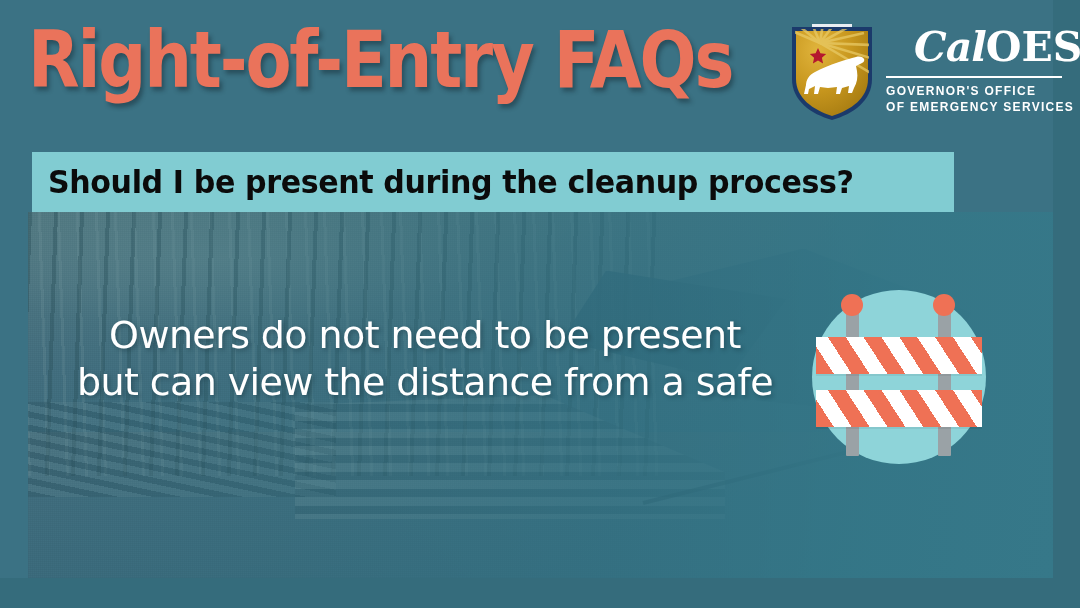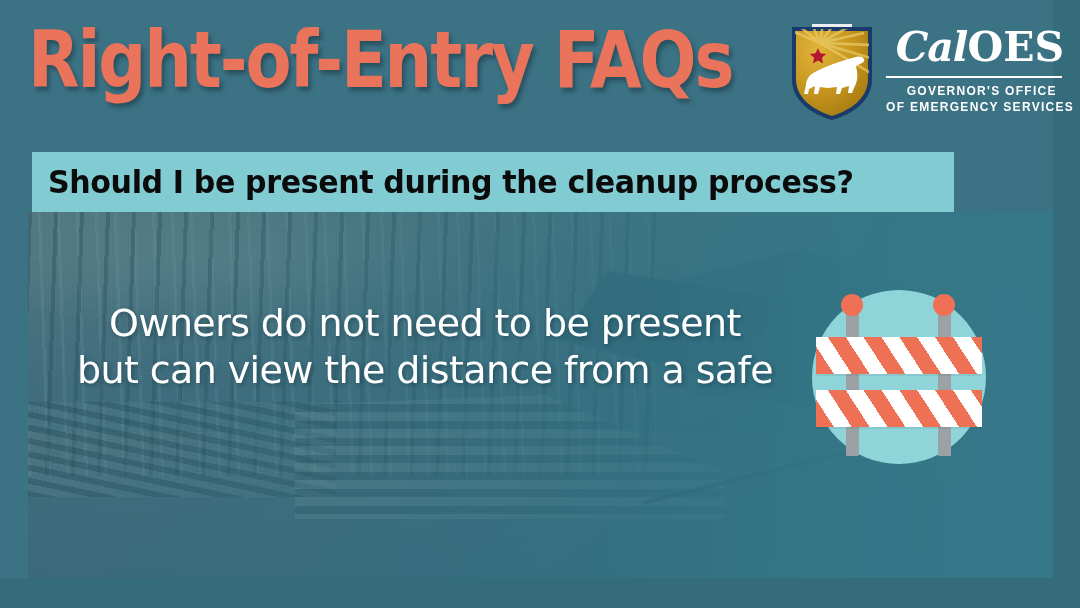--- a/index.html
+++ b/index.html
@@ -35,21 +35,20 @@
     height: 578px;
     background: #3b7284;
   }
 
   
   .header {
     position: absolute;
     left: 0; top: 0;
     width: 1080px;
     height: 140px;
-    text-align: right;
   }
   .title {
     position: absolute;
     left: 28px;
     top: 12px;
     font-family: "DejaVu Sans", sans-serif;
     font-weight: bold;
     font-size: 78px;
     line-height: 96px;
     letter-spacing: -2.5px;
@@ -87,20 +86,21 @@
     white-space: nowrap;
     line-height: 1;
     height: 46px;
   }
   .wordmark .cal {
     font-family: "DejaVu Serif", serif;
     font-style: italic;
     font-weight: bold;
     font-size: 41px;
     letter-spacing: -1px;
+    margin-left: 28px;
   }
   .wordmark .oes {
     font-family: "DejaVu Serif", serif;
     font-weight: bold;
     font-size: 41px;
     letter-spacing: 0px;
   }
   .logo-rule {
     margin-top: 3px;
     width: 176px;
@@ -251,21 +251,21 @@
       rgba(47,108,126,0.68) 28%,
       rgba(48,112,130,0.86) 58%,
       rgba(51,118,135,0.97) 80%,
       rgba(54,120,137,1) 100%);
   }
 
   
   .body-copy {
     position: absolute;
     left: 60px;
-    top: 300px;
+    top: 312px;
     width: 730px;
     text-align: center;
     font-family: "DejaVu Sans", sans-serif;
     font-weight: normal;
     font-size: 38px;
     line-height: 47px;
     letter-spacing: -0.6px;
     color: #ffffff;
     text-shadow: 2px 2px 4px rgba(14,40,50,0.40);
   }

